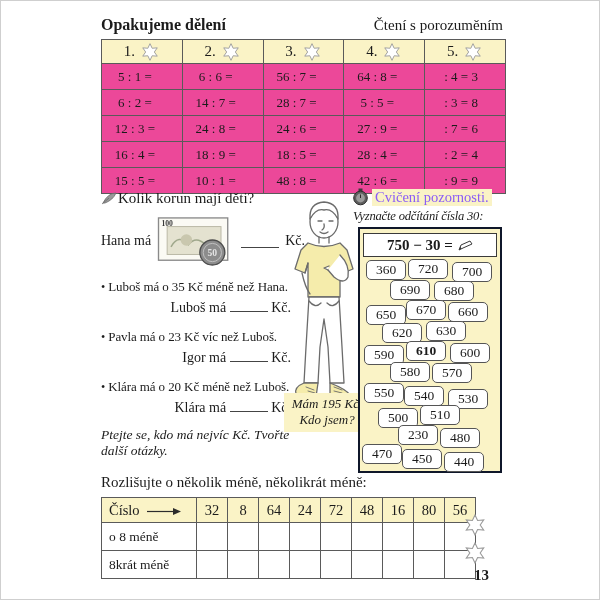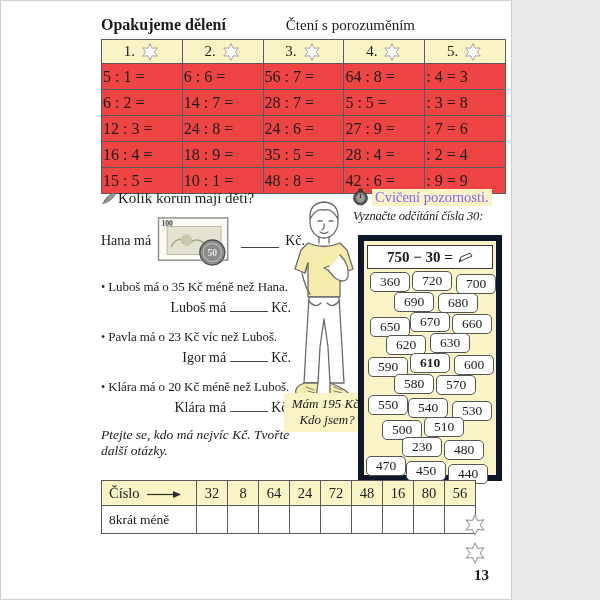--- a/index.html
+++ b/index.html
@@ -1,34 +1,34 @@
 <!DOCTYPE html>
 <html><head>
 <meta charset="utf-8">
 <style>
   html,body{margin:0;padding:0;background:#e9e9e9;}
   .page{
-    position:relative;width:512px;height:600px;background:#ffffff;
+    position:relative;width:600px;height:600px;background:#ffffff;
     border:1px solid #cfcfcf;box-sizing:border-box;overflow:hidden;
     font-family:"Liberation Serif","DejaVu Serif",serif;color:#1b1b1b;padding-left:36px;
   }
   
   .hdr-left{position:absolute;left:100px;top:15px;font-size:16px;font-weight:bold;}
   .hdr-right{position:absolute;right:96px;top:16px;font-size:15px;}
 
   
   table.division{position:absolute;left:100px;top:38px;width:405px;border-collapse:collapse;table-layout:fixed;}
   table.division th, table.division td{border:1px solid #5a5a5a;}
   table.division th{
     background:#faf3c6;height:23px;font-weight:normal;font-size:15px;
     text-align:center;vertical-align:middle;padding:0;
   }
   table.division th .hwrap{display:inline-flex;align-items:center;gap:5px;justify-content:center;}
   table.division td{
-    height:23px;font-size:16px;text-align:left;padding-right:15px;background:#ef4444;
+    height:23px;font-size:13px;text-align:center;padding-right:15px;background:#ec4899;
     vertical-align:middle;
   }
   table.division td.c5{padding-right:9px;}
   .star{width:20px;height:20px;display:inline-block;vertical-align:middle;}
 
   
   .money{position:absolute;left:100px;top:189px;width:214px;}
   .task-title{font-size:15px;display:flex;align-items:center;}
   .hana-line{margin-top:9px;display:flex;align-items:center;gap:6px;font-size:14px;}
   .blank{display:inline-block;width:38px;border-bottom:1px solid #444;height:12px;vertical-align:baseline;}
@@ -45,22 +45,22 @@
     position:absolute;left:283px;top:392px;width:82px;background:#faf3c6;
     font-style:italic;font-size:13px;text-align:center;padding:3px 2px;line-height:1.25;
   }
 
   
   .attn{position:absolute;left:352px;top:187px;width:152px;}
   .attn-title{display:flex;align-items:center;gap:4px;}
   .attn-title .hl{background:#faf3c6;color:#8b5cf6;font-size:14.5px;padding:0 3px;}
   .attn-sub{font-style:italic;font-size:12.6px;margin-top:3px;letter-spacing:-0.2px;}
   .grid-panel{
-    position:relative;margin-top:11px;margin-left:5px;width:144px;height:246px;
-    background:#faf3c6;border:6px solid #0f172a;box-sizing:border-box;
+    position:relative;margin-top:3px;margin-left:5px;width:144px;height:246px;
+    background:#faf3c6;border:2px solid #0f172a;box-sizing:border-box;
   }
   .eq-box{
     position:absolute;left:3px;right:3px;top:4px;height:22px;background:#fff;
     border:1.3px solid #3a3a3a;display:flex;align-items:center;justify-content:center;gap:4px;
     font-weight:bold;font-size:15px;
   }
   .numbox{
     position:absolute;width:40px;height:20px;background:#fff;border:1.4px solid #555;
     border-radius:5px;font-size:13.5px;display:flex;align-items:center;justify-content:center;
     box-sizing:border-box;
@@ -147,21 +147,21 @@
         <tr>
           <td>12 : 3 =</td>
           <td>24 : 8 =</td>
           <td>24 : 6 =</td>
           <td>27 : 9 =</td>
           <td class="c5">: 7 = 6</td>
         </tr>
         <tr>
           <td>16 : 4 =</td>
           <td>18 : 9 =</td>
-          <td>35 : 5 =</td>
+          <td>18 : 5 =</td>
           <td>28 : 4 =</td>
           <td class="c5">: 2 = 4</td>
         </tr>
         <tr>
           <td>15 : 5 =</td>
           <td>10 : 1 =</td>
           <td>48 : 8 =</td>
           <td>42 : 6 =</td>
           <td class="c5">: 9 = 9</td>
         </tr>
@@ -271,20 +271,21 @@
           <div class="numbox" style="left: 38px; top: 196px;">230</div>
           <div class="numbox" style="left: 80px; top: 199px;">480</div>
           <div class="numbox" style="left: 2px; top: 215px;">470</div>
           <div class="numbox" style="left: 42px; top: 220px;">450</div>
           <div class="numbox" style="left: 84px; top: 223px;">440</div>
         </div>
     </div>
   </div>
 
   <div class="compare">
+    <div class="compare-title">Rozlišujte o několik méně, několikrát méně:</div>
     <table class="compare-tbl">
       <thead>
         <tr>
           <th class="lab">
             <span>Číslo</span>
             <svg class="arrow-ic" width="34" height="9" viewBox="0 0 34 9">
               <line x1="0" y1="4.5" x2="26" y2="4.5" stroke="#2c2c2c" stroke-width="1.2"></line>
               <polygon points="26,1 34,4.5 26,8" fill="#2c2c2c"></polygon>
             </svg>
           </th>
@@ -295,20 +296,32 @@
             <th style="width: 30px;">24</th>
             <th style="width: 30px;">72</th>
             <th style="width: 30px;">48</th>
             <th style="width: 30px;">16</th>
             <th style="width: 30px;">80</th>
             <th style="width: 30px;">56</th>
           </tr>
       </thead>
       <tbody>
           <tr>
+            <td class="lab">o 8 méně</td>
+            <td></td>
+            <td></td>
+            <td></td>
+            <td></td>
+            <td></td>
+            <td></td>
+            <td></td>
+            <td></td>
+            <td></td>
+          </tr>
+          <tr>
             <td class="lab">8krát méně</td>
             <td></td>
             <td></td>
             <td></td>
             <td></td>
             <td></td>
             <td></td>
             <td></td>
             <td></td>
             <td></td>

